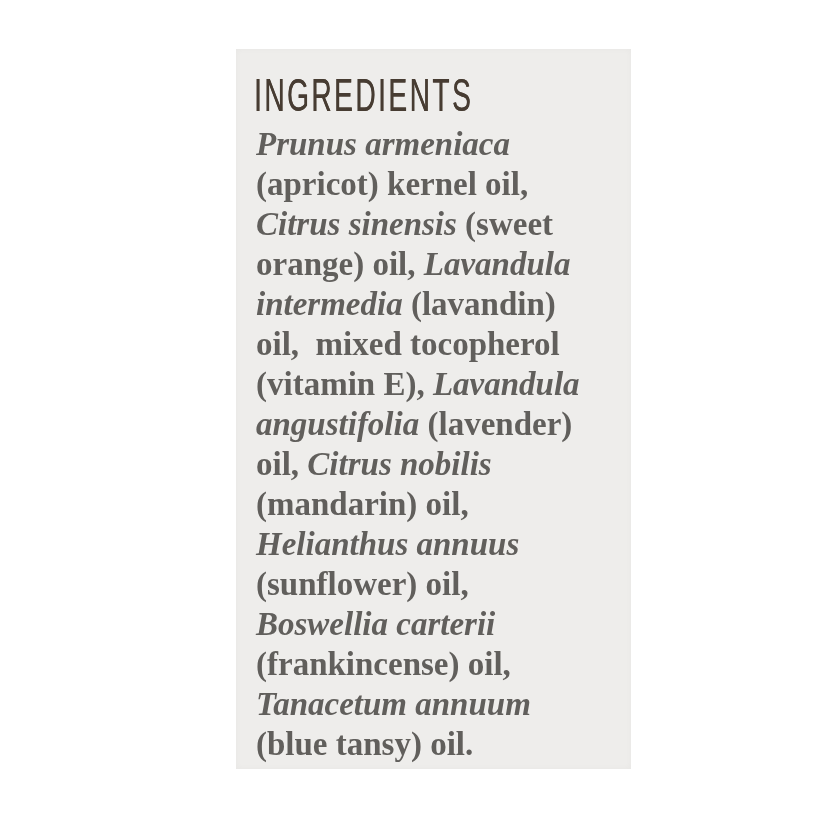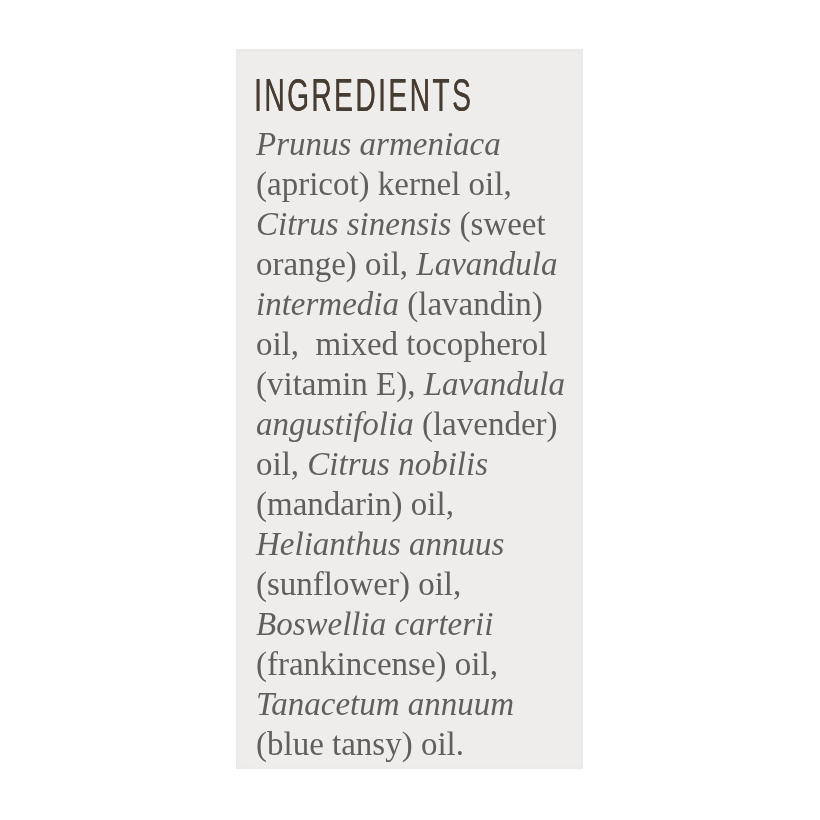--- a/index.html
+++ b/index.html
@@ -12,21 +12,21 @@
   body{
     width:820px;height:820px;
     background:var(--page-bg);
     font-family:"Liberation Serif", serif;
     position:relative;
     overflow:hidden;
   }
   .label-panel{
     position:absolute;
     left:236px;top:49px;
-    width:347px;height:720px;
+    width:395px;height:720px;
     background:var(--label-bg);
     box-shadow:0 0 6px rgba(0,0,0,0.03) inset;
   }
   .heading{
     margin:22px 0 0 18px;
     font-family:"Liberation Sans", sans-serif;
     font-weight:400;
     font-size:47px;
     line-height:1;
     color:var(--heading-color);
@@ -36,21 +36,21 @@
     transform-origin:left top;
     text-shadow:0.4px 0 0 var(--heading-color); 
   }
   .lines{
     margin:6px 14px 0 20px;
     font-size:33px;
     line-height:40px;
     color:var(--body-color);
     white-space:pre-wrap;
   }
-  .line{min-height:40px;}
+  .line{min-height:40px;font-weight:bold;}
   .seg-italic{font-style:italic;}
   .seg-roman{font-style:normal;}
 </style>
 </head>
 <body>
 
 <div class="label-panel">
   <div class="heading">INGREDIENTS</div>
   <div class="lines"><div class="line"><span class="seg-italic">Prunus armeniaca</span></div><div class="line"><span class="seg-roman">(apricot) kernel oil,</span></div><div class="line"><span class="seg-italic">Citrus sinensis </span><span class="seg-roman">(sweet</span></div><div class="line"><span class="seg-roman">orange) oil, </span><span class="seg-italic">Lavandula</span></div><div class="line"><span class="seg-italic">intermedia </span><span class="seg-roman">(lavandin)</span></div><div class="line"><span class="seg-roman">oil,  mixed tocopherol</span></div><div class="line"><span class="seg-roman">(vitamin E), </span><span class="seg-italic">Lavandula</span></div><div class="line"><span class="seg-italic">angustifolia </span><span class="seg-roman">(lavender)</span></div><div class="line"><span class="seg-roman">oil, </span><span class="seg-italic">Citrus nobilis</span></div><div class="line"><span class="seg-roman">(mandarin) oil,</span></div><div class="line"><span class="seg-italic">Helianthus annuus</span></div><div class="line"><span class="seg-roman">(sunflower) oil,</span></div><div class="line"><span class="seg-italic">Boswellia carterii</span></div><div class="line"><span class="seg-roman">(frankincense) oil,</span></div><div class="line"><span class="seg-italic">Tanacetum annuum</span></div><div class="line"><span class="seg-roman">(blue tansy) oil.</span></div></div>
 </div>

